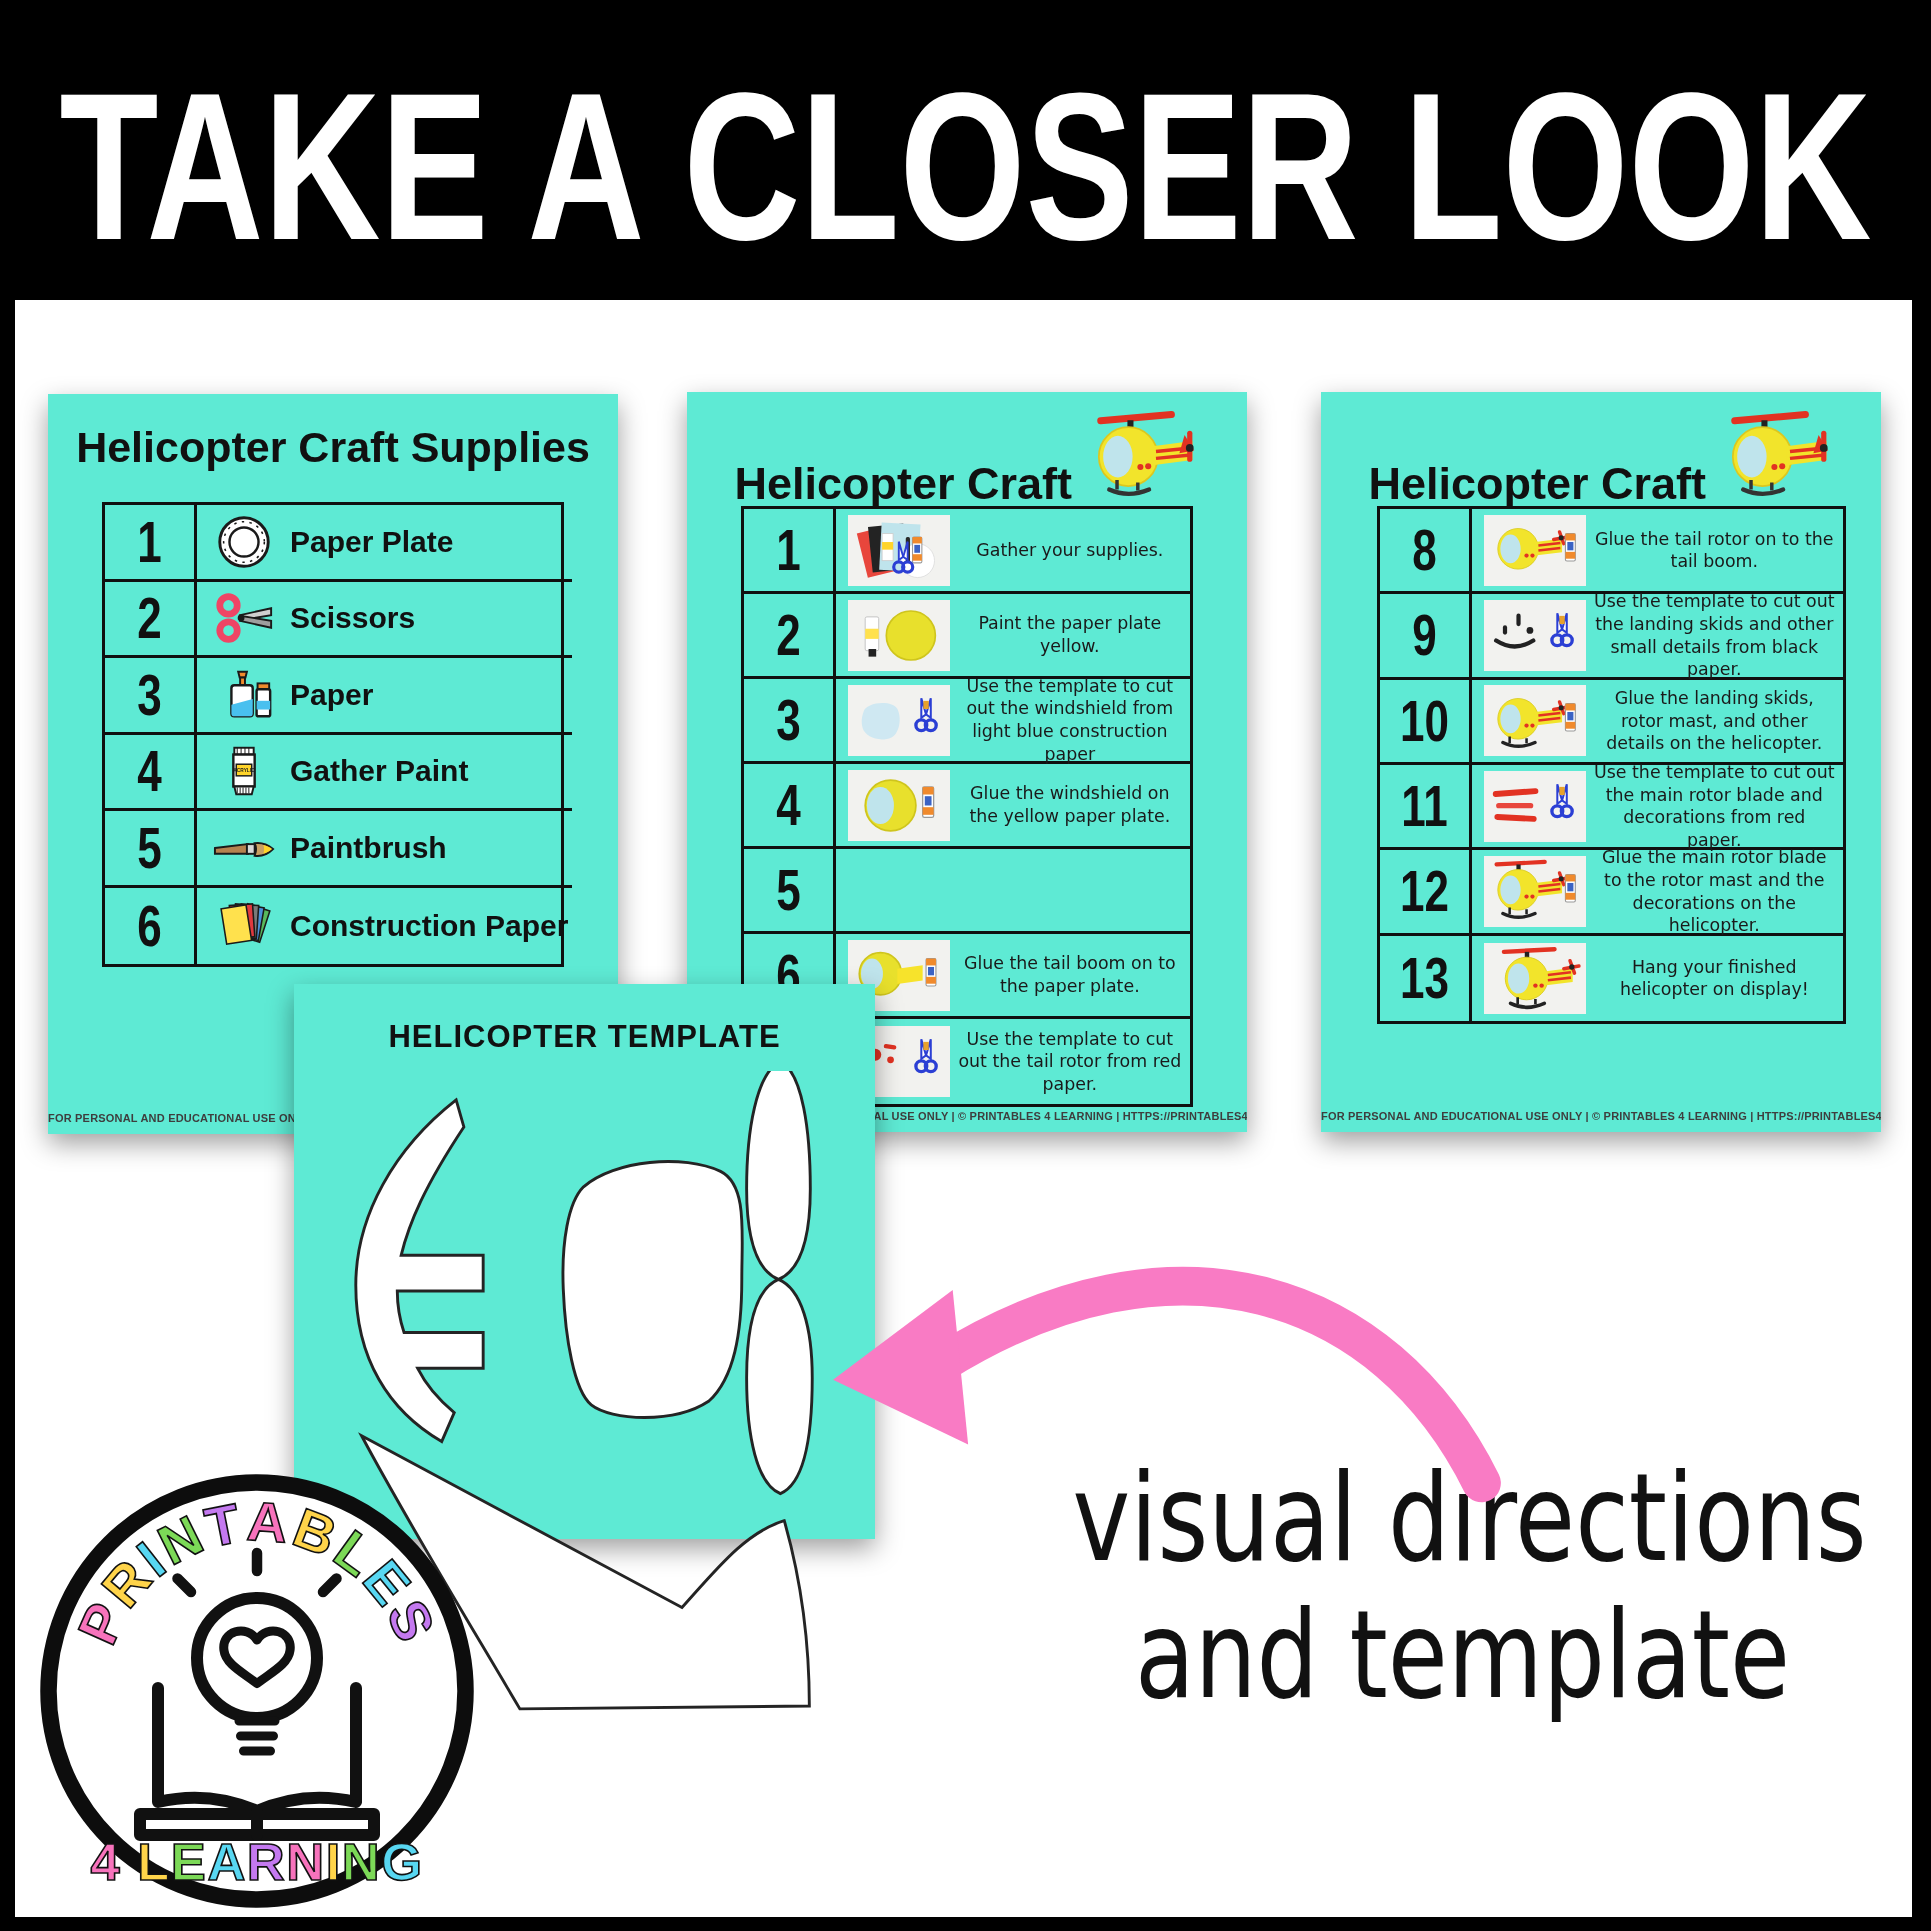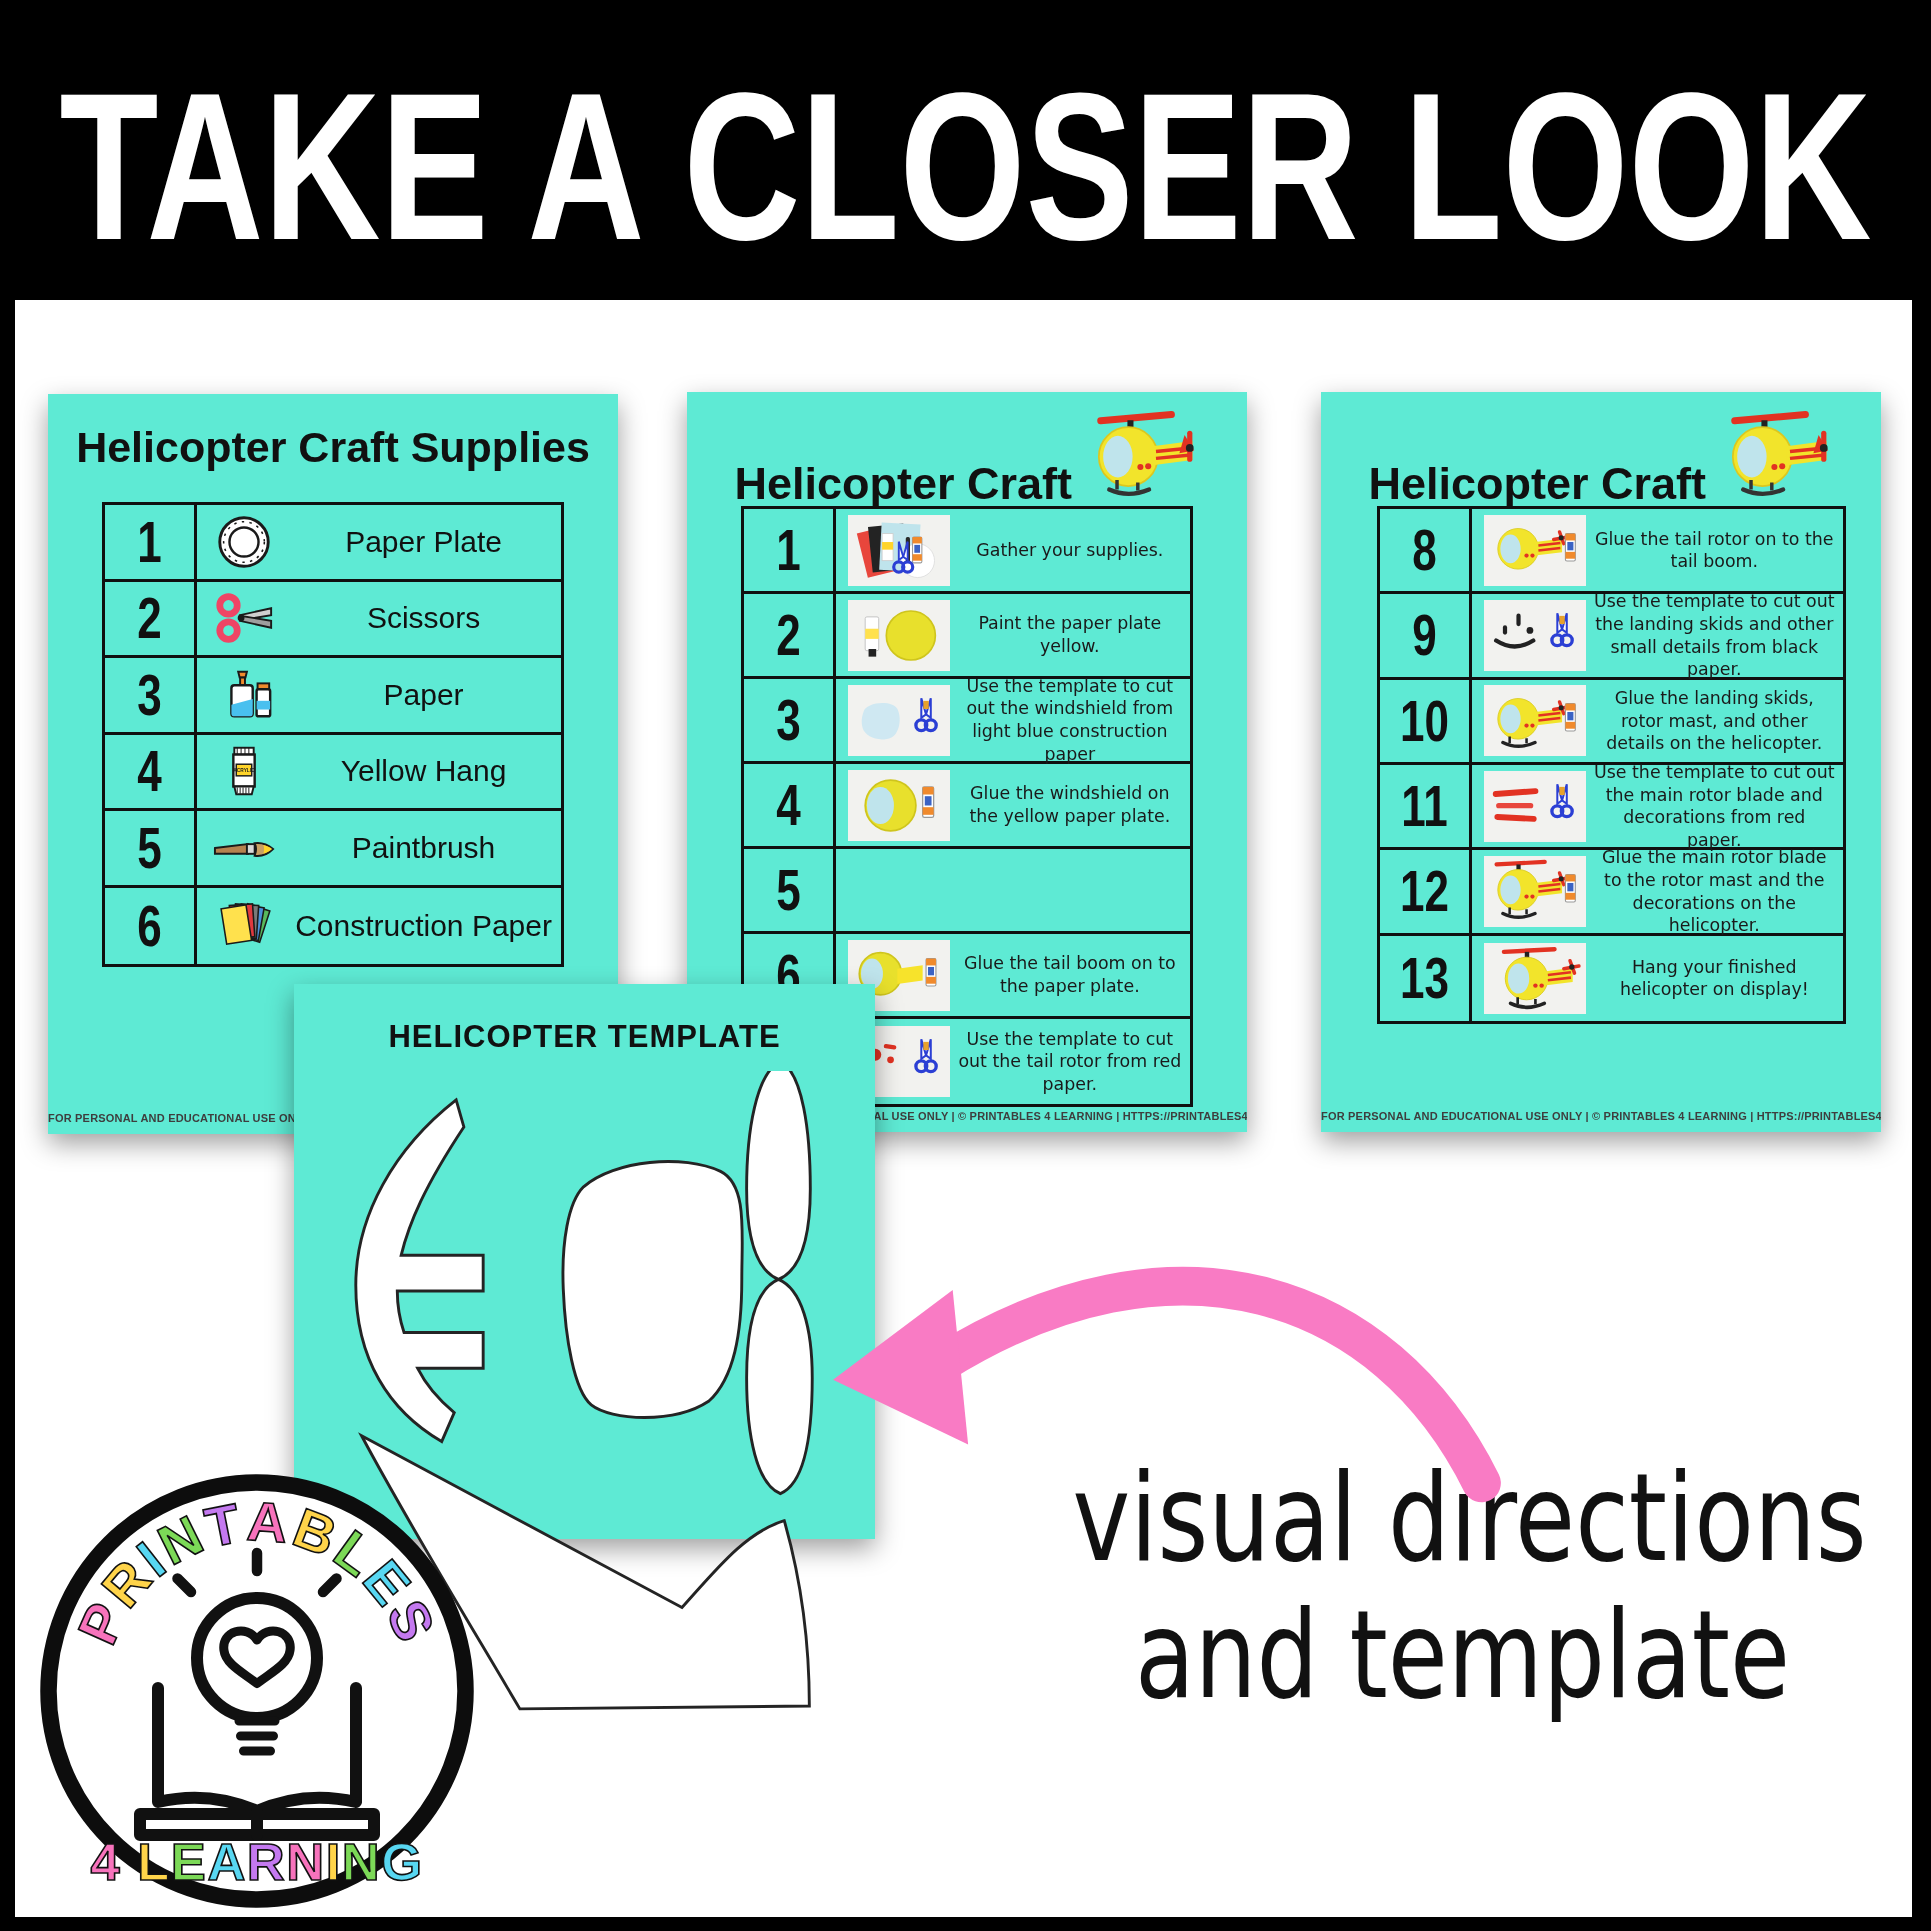--- a/index.html
+++ b/index.html
@@ -26,21 +26,21 @@
   #steps1-table{left:54px;top:114px;width:452px;height:601px;grid-template-rows:repeat(7,1fr);}
   #steps2-table{left:56px;top:114px;width:469px;height:518px;grid-template-rows:repeat(6,1fr);}
   .trow{display:flex;border-bottom:3.9px solid #101010;min-height:0;}
   .trow:last-child{border-bottom:none;}
   .ncell{width:89px;flex:0 0 89px;border-right:3.9px solid #101010;display:flex;align-items:center;
         justify-content:center;}
   .num{font-weight:bold;font-size:44px;color:#111;transform:scaleY(1.32);}
   .ccell{flex:1;display:flex;align-items:center;min-width:0;}
   .icon-box{width:93px;flex:0 0 93px;display:flex;align-items:center;justify-content:center;}
   .icon-box svg{width:62px;height:62px;}
-  .slabel{flex:1;text-align:center;font-weight:normal;font-size:30px;color:#111;padding-right:3.9px;
+  .slabel{flex:1;font-weight:bold;font-size:30px;color:#111;padding-right:3.9px;
         white-space:nowrap;}
   .photo{width:102px;flex:0 0 102px;height:71px;background:#f2f2ef;margin-left:11.6px;
         display:flex;align-items:center;justify-content:center;}
   .photo svg{width:102px;height:71px;}
   .ptext{flex:1;display:flex;align-items:center;justify-content:center;text-align:center;
         font-family:"DejaVu Sans",sans-serif;font-size:17.4px;line-height:1.3;color:#1a1a1a;
         padding:1.9px 7.7px;}
   .page-footer{position:absolute;left:0;bottom:9.7px;width:100%;text-align:center;font-size:11px;
         font-weight:bold;color:#3e3e3e;letter-spacing:0.2px;white-space:nowrap;overflow:hidden;}
   #template-page .page-title{top:35px;font-size:31px;letter-spacing:1px;}
@@ -123,21 +123,21 @@
               <svg viewBox="0 0 64 64">
                 <rect x="22" y="8" width="20" height="7" fill="#fff" stroke="#1a1a1a" stroke-width="2"></rect>
                 <path d="M25 8 v7 M29 8 v7 M33 8 v7 M37 8 v7" stroke="#1a1a1a" stroke-width="1"></path>
                 <rect x="21" y="15" width="22" height="33" fill="#fff" stroke="#1a1a1a" stroke-width="2.5"></rect>
                 <rect x="24" y="25" width="16" height="12" fill="#ffd42a" stroke="#1a1a1a" stroke-width="1.5"></rect>
                 <text x="32" y="33.5" font-size="5" text-anchor="middle" font-family="Liberation Sans,sans-serif" font-weight="bold" fill="#1a1a1a">ACRYLIC</text>
                 <path d="M22 48 h20 l-2 8 h-16 Z" fill="#fff" stroke="#1a1a1a" stroke-width="2"></path>
                 <path d="M25 49 v6 M28 49 v6.5 M31 49 v7 M34 49 v7 M37 49 v6" stroke="#1a1a1a" stroke-width="1"></path>
               </svg>
             </span>
-            <span class="slabel">Yellow Hang</span>
+            <span class="slabel">Gather Paint</span>
           </div>
         </div>
         <div class="trow">
           <div class="ncell">
             <span class="num">5</span>
           </div>
           <div class="ccell">
             <span class="icon-box">
               <svg viewBox="0 0 64 64">
                 <path d="M2 32 L36 28 L36 38 L2 38 Z" fill="#b5824f" stroke="#1a1a1a" stroke-width="2"></path>

